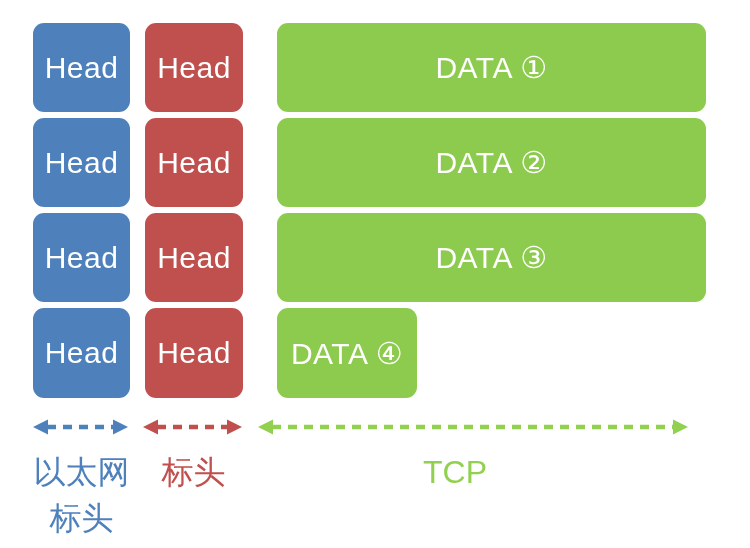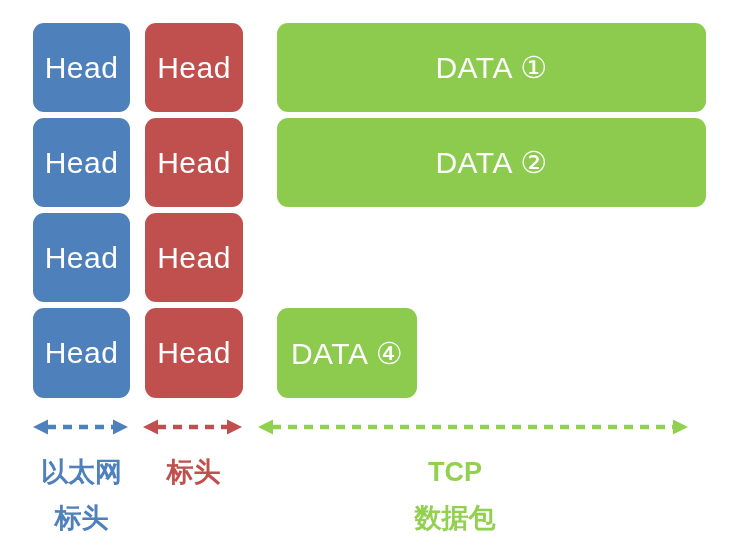--- a/index.html
+++ b/index.html
@@ -41,23 +41,22 @@
   .arrow-ip  line    { stroke: var(--red, #C0504D); }
   .arrow-ip  polygon { fill:   var(--red, #C0504D); }
   .arrow-tcp line    { stroke: var(--green-text, #92D04F); }
   .arrow-tcp polygon { fill:   var(--green-text, #92D04F); }
   .arrow line { stroke-width: 4.5; stroke-dasharray: 9 7; }
 
   .legend-label {
     position: absolute;
     top: 449px;
     text-align: center;
-    font-size: 27px;
+    font-size: 32px;
     white-space: nowrap;
-    font-weight: bold;
   }
   .legend-label div { height: 46px; line-height: 46px; }
   .legend-eth { left: 33px;  width: 97px;  color: var(--blue, #4E81BC); }
   .legend-ip  { left: 145px; width: 97px;  color: var(--red, #C0504D); }
   .legend-tcp { left: 257px; width: 396px; color: var(--green-text, #92D04F); }
 </style>
 </head>
 <body>
 
 <div class="canvas">
@@ -65,20 +64,21 @@
   <div class="block col-eth row-0">Head</div>
   <div class="block col-ip row-0">Head</div>
   <div class="block col-tcp row-0">DATA ①</div>
 
   <div class="block col-eth row-1">Head</div>
   <div class="block col-ip row-1">Head</div>
   <div class="block col-tcp row-1">DATA ②</div>
 
   <div class="block col-eth row-2">Head</div>
   <div class="block col-ip row-2">Head</div>
+  <div class="block col-tcp row-2">DATA ③</div>
 
   <div class="block col-eth row-3">Head</div>
   <div class="block col-ip row-3">Head</div>
   <div class="block col-tcp row-3 partial">DATA ④</div>
 
   <svg class="arrow arrow-eth" width="95" height="18" aria-hidden="true">
     <line x1="14" y1="9" x2="81" y2="9"></line>
     <polygon points="0,9 15,1.5 15,16.5"></polygon>
     <polygon points="95,9 80,1.5 80,16.5"></polygon>
   </svg>
@@ -95,16 +95,15 @@
 
   <div class="legend-label legend-eth">
     <div>以太网</div>
     <div>标头</div>
   </div>
   <div class="legend-label legend-ip">
     <div>标头</div>
   </div>
   <div class="legend-label legend-tcp">
     <div>TCP</div>
-    <div>数据包</div>
   </div>
 
 </div>
 
 </body></html>

